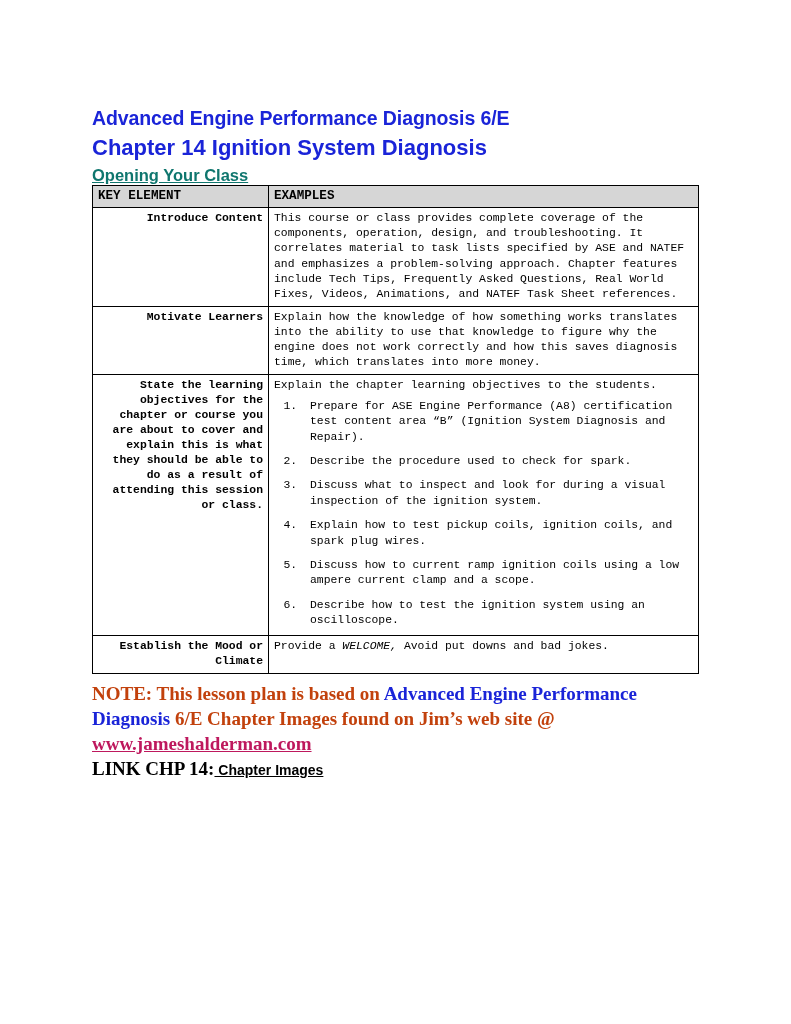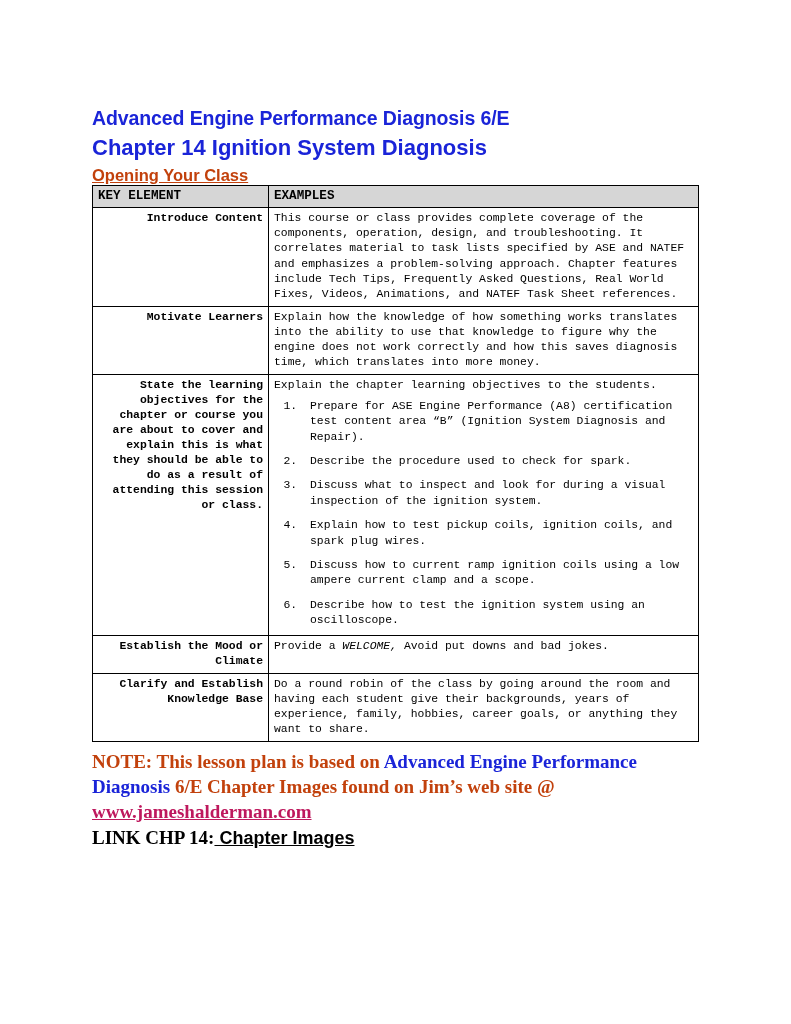--- a/index.html
+++ b/index.html
@@ -36,21 +36,21 @@
     line-height: 1.1;
   }
   .doc-subtitle {
     color: #1a24d8;
     font-weight: bold;
     font-size: 22px;
     margin: 0 0 5px 0;
     line-height: 1.1;
   }
   .doc-section {
-    color: #c2410c;
+    color: #0f766e;
     font-weight: bold;
     font-size: 16.5px;
     text-decoration: underline;
     margin: 0 0 1px 0;
     line-height: 1.1;
   }
 
   table.plan {
     border-collapse: collapse;
     width: 606px;
@@ -119,21 +119,21 @@
   }
   .linkline {
     margin-top: 2px;
     font-size: 19px;
     font-weight: bold;
     font-family: "Liberation Serif", serif;
     color: #000000;
   }
   .linkline .chapter-images {
     font-family: "Liberation Sans", sans-serif;
-    font-size: 18px;
+    font-size: 14px;
     text-decoration: underline;
     color: #000000;
   }
 </style>
 </head>
 <body>
 
 <div class="page">
   <div class="content">
 
@@ -172,24 +172,20 @@
               <li>Explain how to test pickup coils, ignition coils, and spark plug wires.</li>
               <li>Discuss how to current ramp ignition coils using a low ampere current clamp and a scope.</li>
               <li>Describe how to test the ignition system using an oscilloscope.</li>
             </ol>
           </td>
         </tr>
         <tr>
           <td class="key">Establish the Mood or Climate</td>
           <td class="ex"><span>Provide a </span><em class="welcome">WELCOME,</em><span> Avoid put downs and bad jokes.</span></td>
         </tr>
-        <tr>
-          <td class="key">Clarify and Establish Knowledge Base</td>
-          <td class="ex">Do a round robin of the class by going around the room and having each student give their backgrounds, years of experience, family, hobbies, career goals, or anything they want to share.</td>
-        </tr>
       </tbody>
     </table>
 
     <div class="note">
       <span class="plain">NOTE: This lesson plan is based on </span><span class="blue">Advanced Engine Performance Diagnosis</span><span class="plain"> 6/E Chapter Images found on Jim’s web site @ </span><a class="link" href="#">www.jameshalderman.com</a>
     </div>
 
     <div class="linkline">
       <span>LINK CHP 14:</span><a class="chapter-images" href="#"> Chapter Images</a>
     </div>

